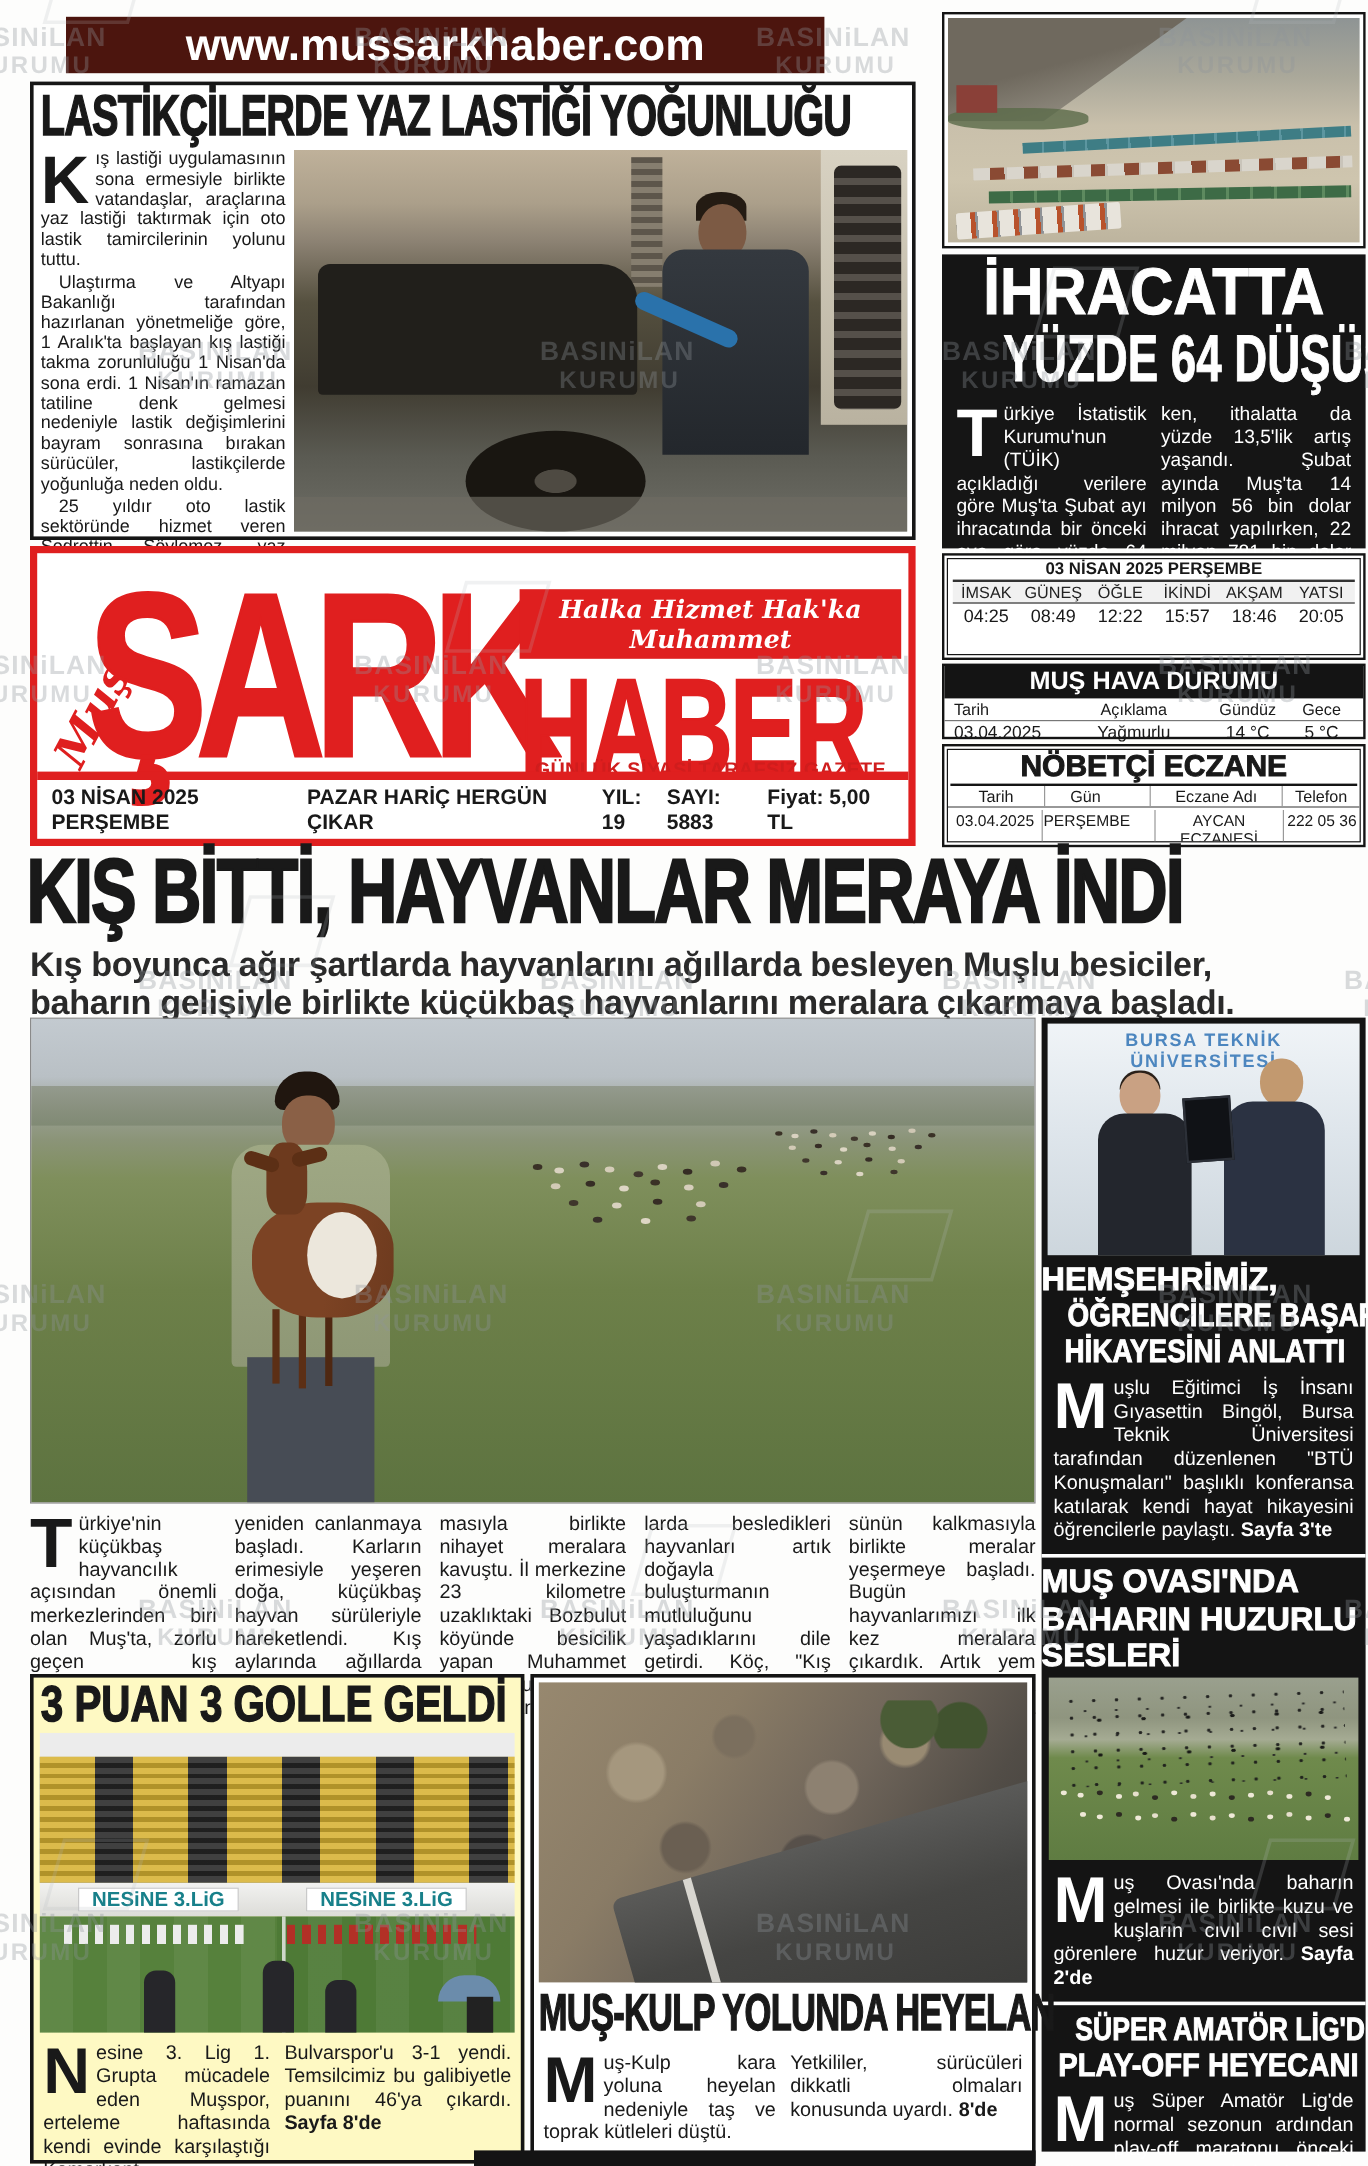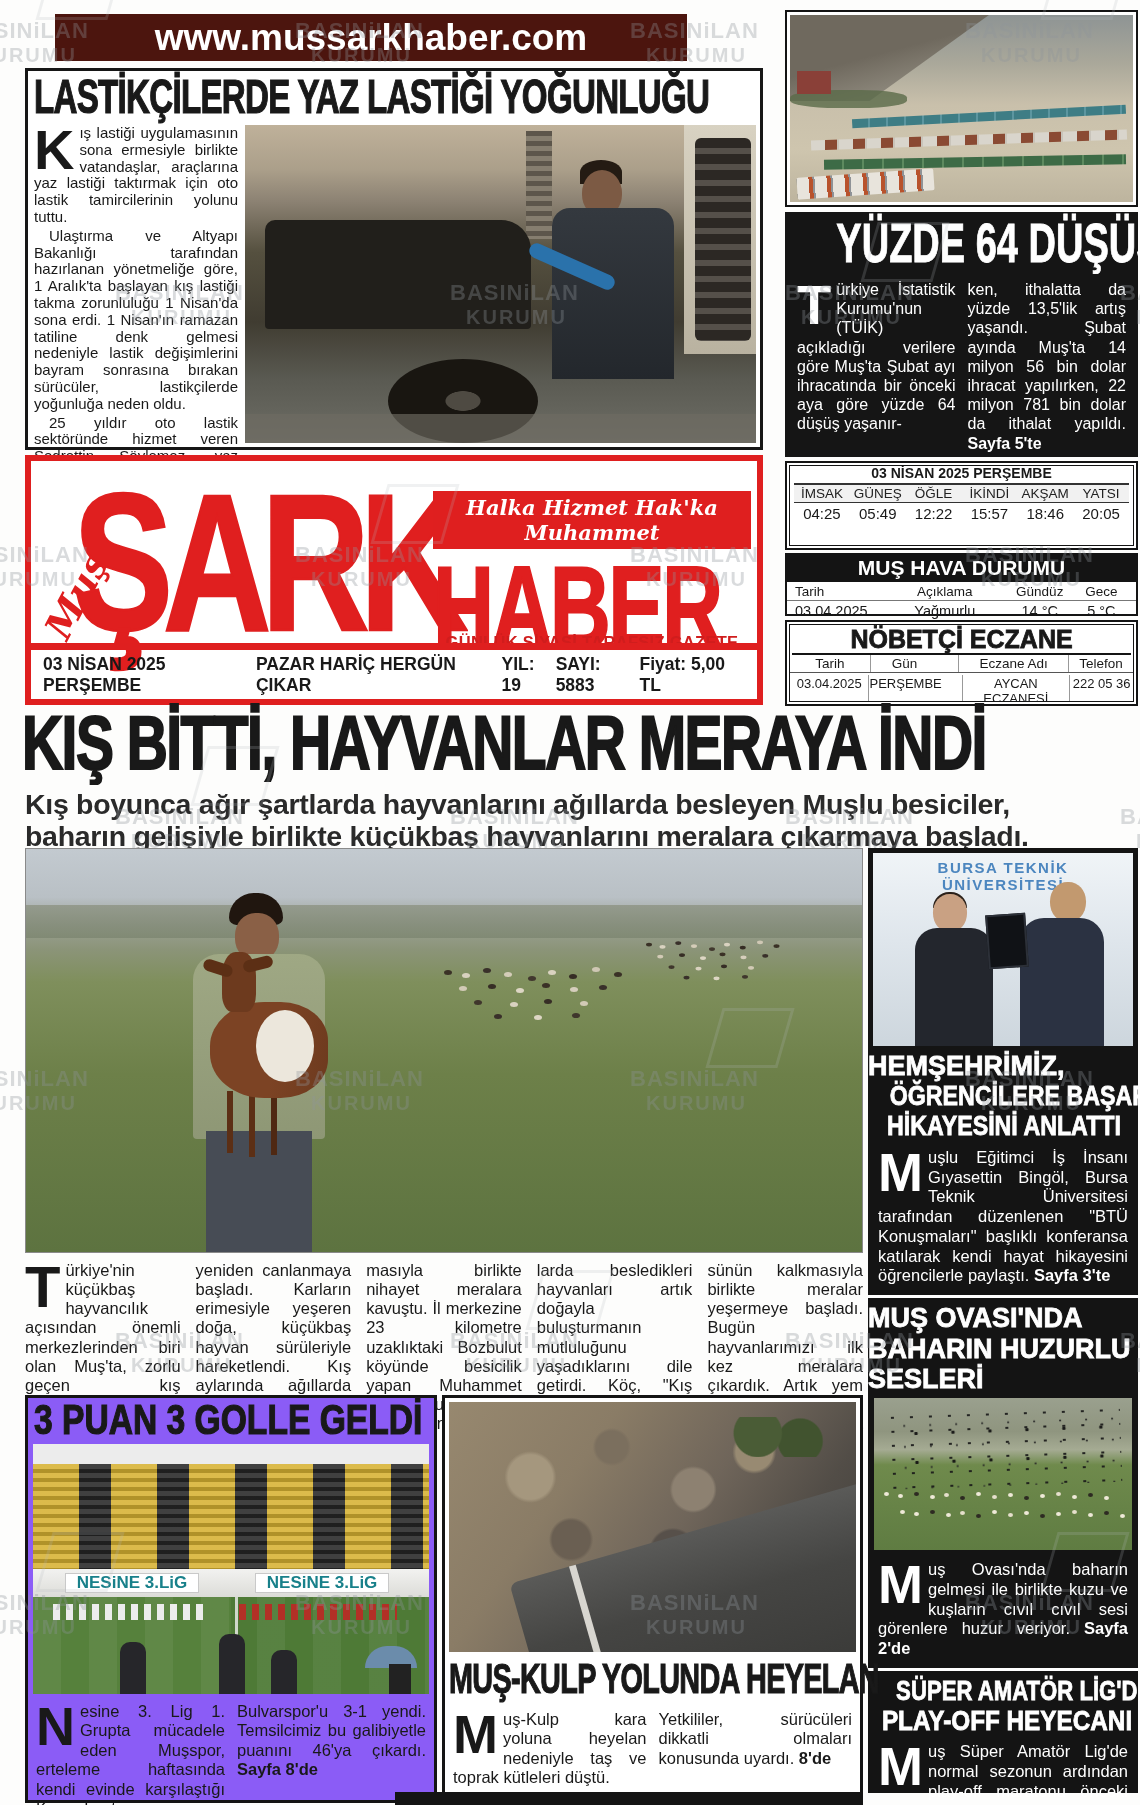--- a/index.html
+++ b/index.html
@@ -136,21 +136,21 @@
   .dc-card{font-size:54px;color:#fff;}
   .rule-w{height:3px;background:#fff;margin:5px 0;}
   .spring-photo{margin:4px 6px;height:152px;position:relative;overflow:hidden;background:linear-gradient(180deg,#9aa08e 0,#8f957f 22%,#a5ab93 34%,#6f8a4c 44%,#5f7c42 100%);}
   .sg-birds{left:4%;top:6%;width:92%;height:52%;opacity:.92;transform:rotate(-2deg);
     background-image:radial-gradient(#1a1a1a 1.3px,transparent 1.8px),radial-gradient(#262626 1px,transparent 1.5px),radial-gradient(#111 1.6px,transparent 2.1px);
     background-size:19px 14px,26px 21px,37px 29px;background-position:0 0,8px 5px,14px 9px;}
   .sg-sheep{position:absolute;width:5px;height:4px;border-radius:50%;background:#efe9d8;
     box-shadow:14px 2px 0 #efe9d8,30px 0 0 #2d2a22,46px 3px 0 #efe9d8,60px 1px 0 #e6dfcc,76px 4px 0 #2d2a22,92px 0 0 #efe9d8,108px 3px 0 #e6dfcc,124px 1px 0 #efe9d8,140px 4px 0 #2d2a22,156px 2px 0 #efe9d8,172px 0 0 #e6dfcc,188px 3px 0 #efe9d8,204px 1px 0 #2d2a22,220px 4px 0 #efe9d8;}
 
   
-  .fb-box{left:25px;top:1395px;width:412px;height:408px;border:3px solid #141414;background:#8b5cf6;box-sizing:border-box;}
+  .fb-box{left:25px;top:1395px;width:412px;height:408px;border:3px solid #141414;background:#fef9c3;box-sizing:border-box;}
   .fb-headline{margin:0 6px;font-size:42px;line-height:1.05;height:46px;}
   .fb-photo{margin:0 5px;height:250px;position:relative;overflow:hidden;}
   .st-roof{top:0;left:0;width:100%;height:8%;background:#ececec;}
   .st-stands{top:8%;left:0;width:100%;height:42%;background:repeating-linear-gradient(90deg,#d7b232 0 46px,#262626 46px 78px);}
   .st-rows{top:8%;left:0;width:100%;height:42%;background:repeating-linear-gradient(180deg,rgba(255,255,255,.12) 0 5px,rgba(0,0,0,.18) 5px 9px);}
   .st-band{top:50%;left:0;width:100%;height:11%;background:linear-gradient(180deg,#f2f2f0,#dcdcd8);}
   .st-banner{top:51.5%;height:8%;width:34%;background:#fff;border:1px solid #c9c9c9;display:flex;align-items:center;justify-content:center;font-weight:bold;font-size:17px;color:#18808a;box-sizing:border-box;}
   .st-pitch{top:61%;left:0;width:100%;height:39%;background:linear-gradient(90deg,#56813c 0 50%,#4e7a36 50%);}
   .st-mow{top:61%;left:0;width:100%;height:39%;background:repeating-linear-gradient(90deg,rgba(255,255,255,.06) 0 28px,transparent 28px 56px);}
   .st-line{left:51%;top:61%;width:3px;height:39%;background:rgba(240,240,240,.8);}
@@ -246,20 +246,23 @@
       <div class="abs tr-bldg"></div>
       <div class="abs tr-line1"></div>
       <div class="abs tr-line2"></div>
       <div class="abs tr-line3"></div>
       <div class="abs tr-trucks"></div>
     </div>
   </div>
 
   <div class="abs export-box">
     <div class="exp-h">
+      <span class="sqc hv-w" style="transform:scale(1.0,1.1);">İHRACATTA</span>
+    </div>
+    <div class="exp-h">
       <span class="sqc hv-w" style="transform:scale(0.76,1.1);">YÜZDE 64 DÜŞÜŞ</span>
     </div>
     <div class="exp-cols">
       <div class="just"><span class="dc dc-exp">T</span><span>ürkiye İstatistik Kurumu'nun (TÜİK) açıkladığı verilere göre Muş'ta Şubat ayı ihracatında bir önceki aya göre yüzde 64 düşüş yaşanır-</span></div>
       <div class="just"><span>ken, ithalatta da yüzde 13,5'lik artış yaşandı. Şubat ayında Muş'ta 14 milyon 56 bin dolar ihracat yapılırken, 22 milyon 781 bin dolar da ithalat yapıldı.</span> <b>Sayfa 5'te</b></div>
     </div>
   </div>
 
   <div class="abs info-box prayer-box">
     <div class="info-inner">
@@ -267,21 +270,21 @@
       <div class="pt-head">
         <span>İMSAK</span>
           <span>GÜNEŞ</span>
           <span>ÖĞLE</span>
           <span>İKİNDİ</span>
           <span>AKŞAM</span>
           <span>YATSI</span>
       </div>
       <div class="pt-vals">
         <span>04:25</span>
-          <span>05:49</span>
+          <span>08:49</span>
           <span>12:22</span>
           <span>15:57</span>
           <span>18:46</span>
           <span>20:05</span>
       </div>
     </div>
   </div>
 
   <div class="abs weather-box">
     <div class="wb-title">MUŞ HAVA DURUMU</div>

